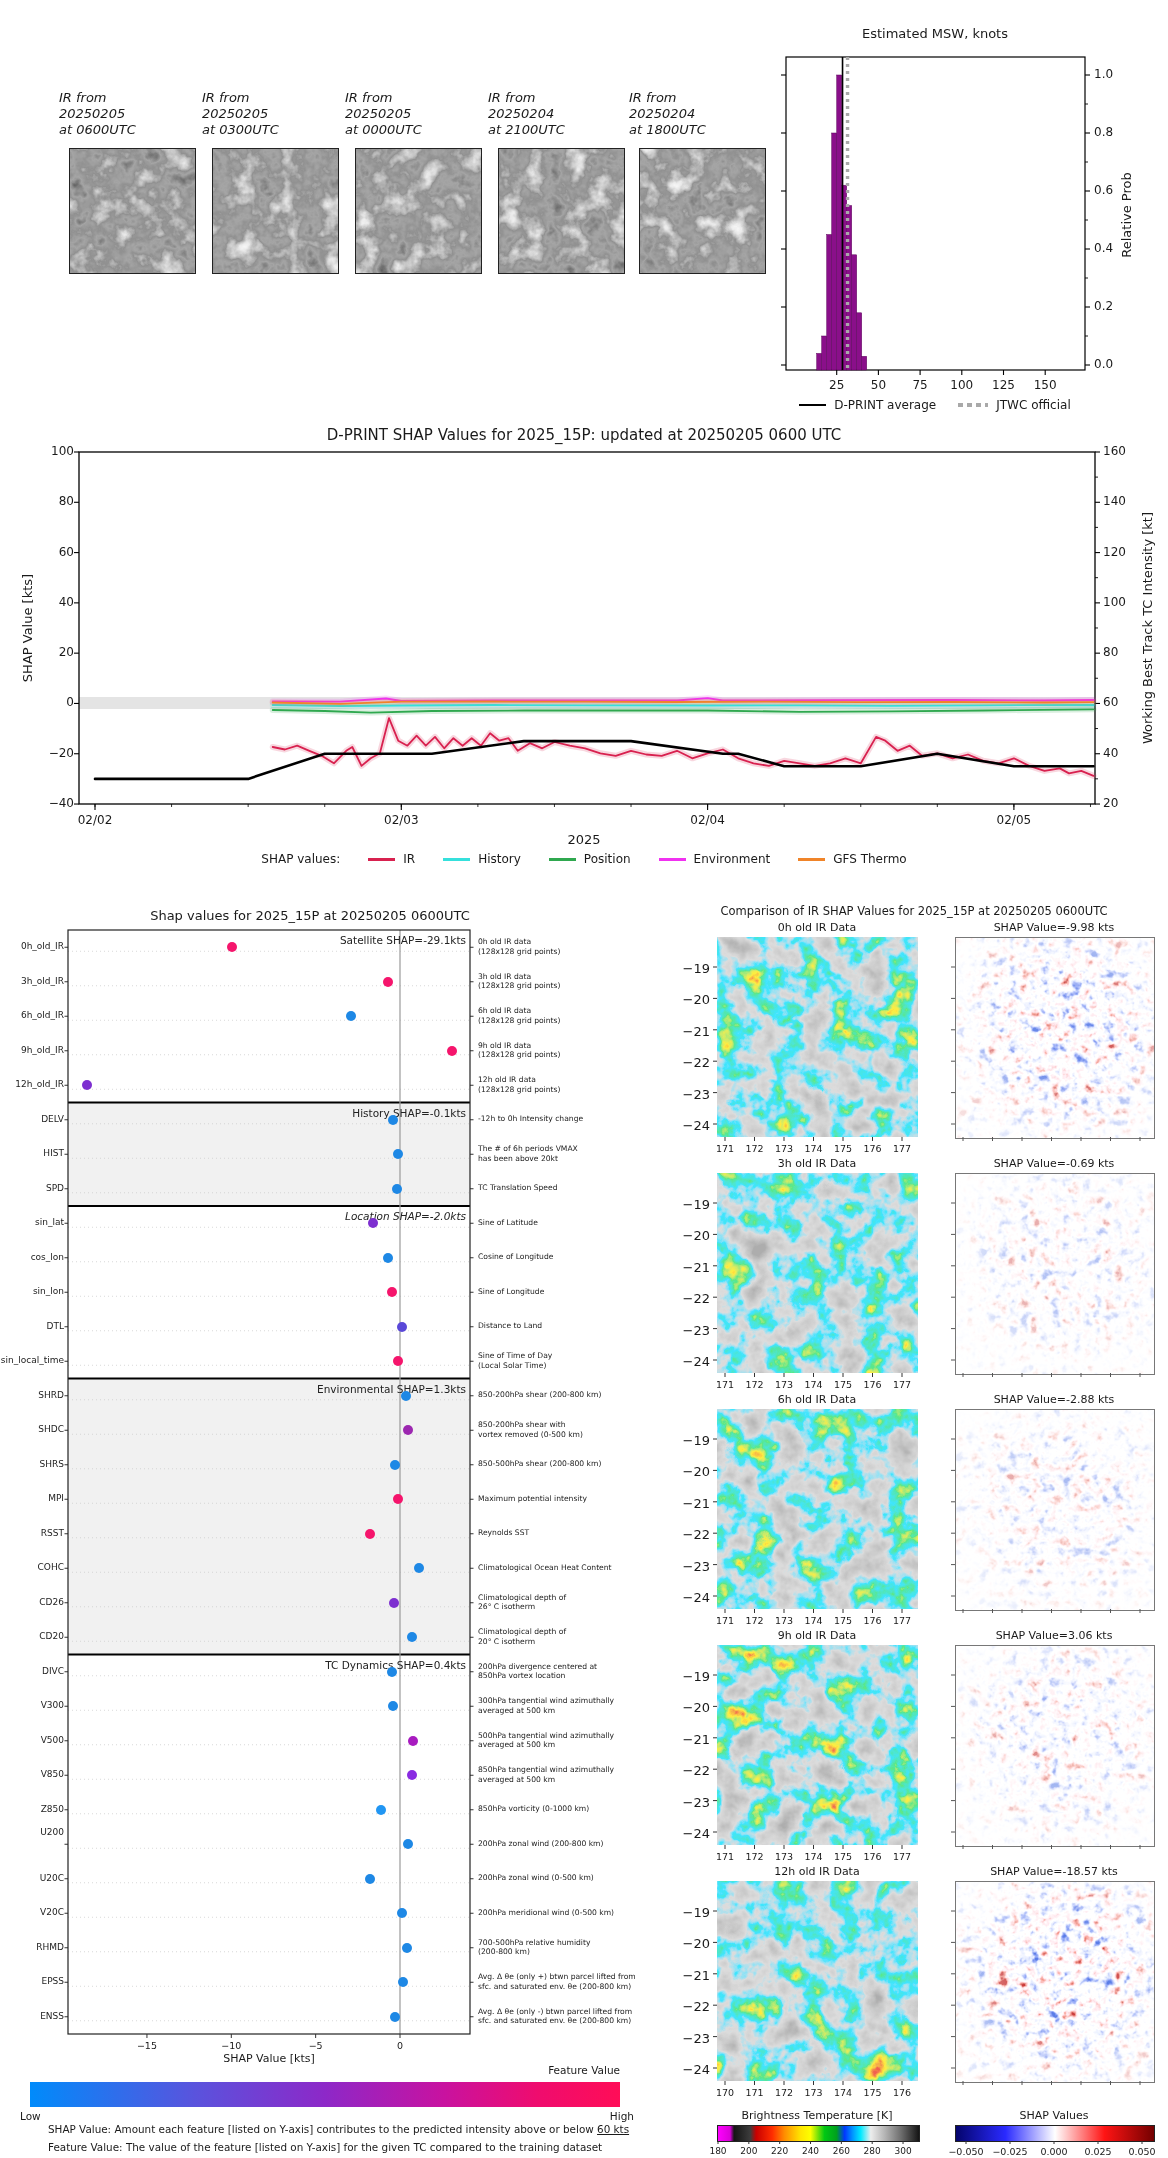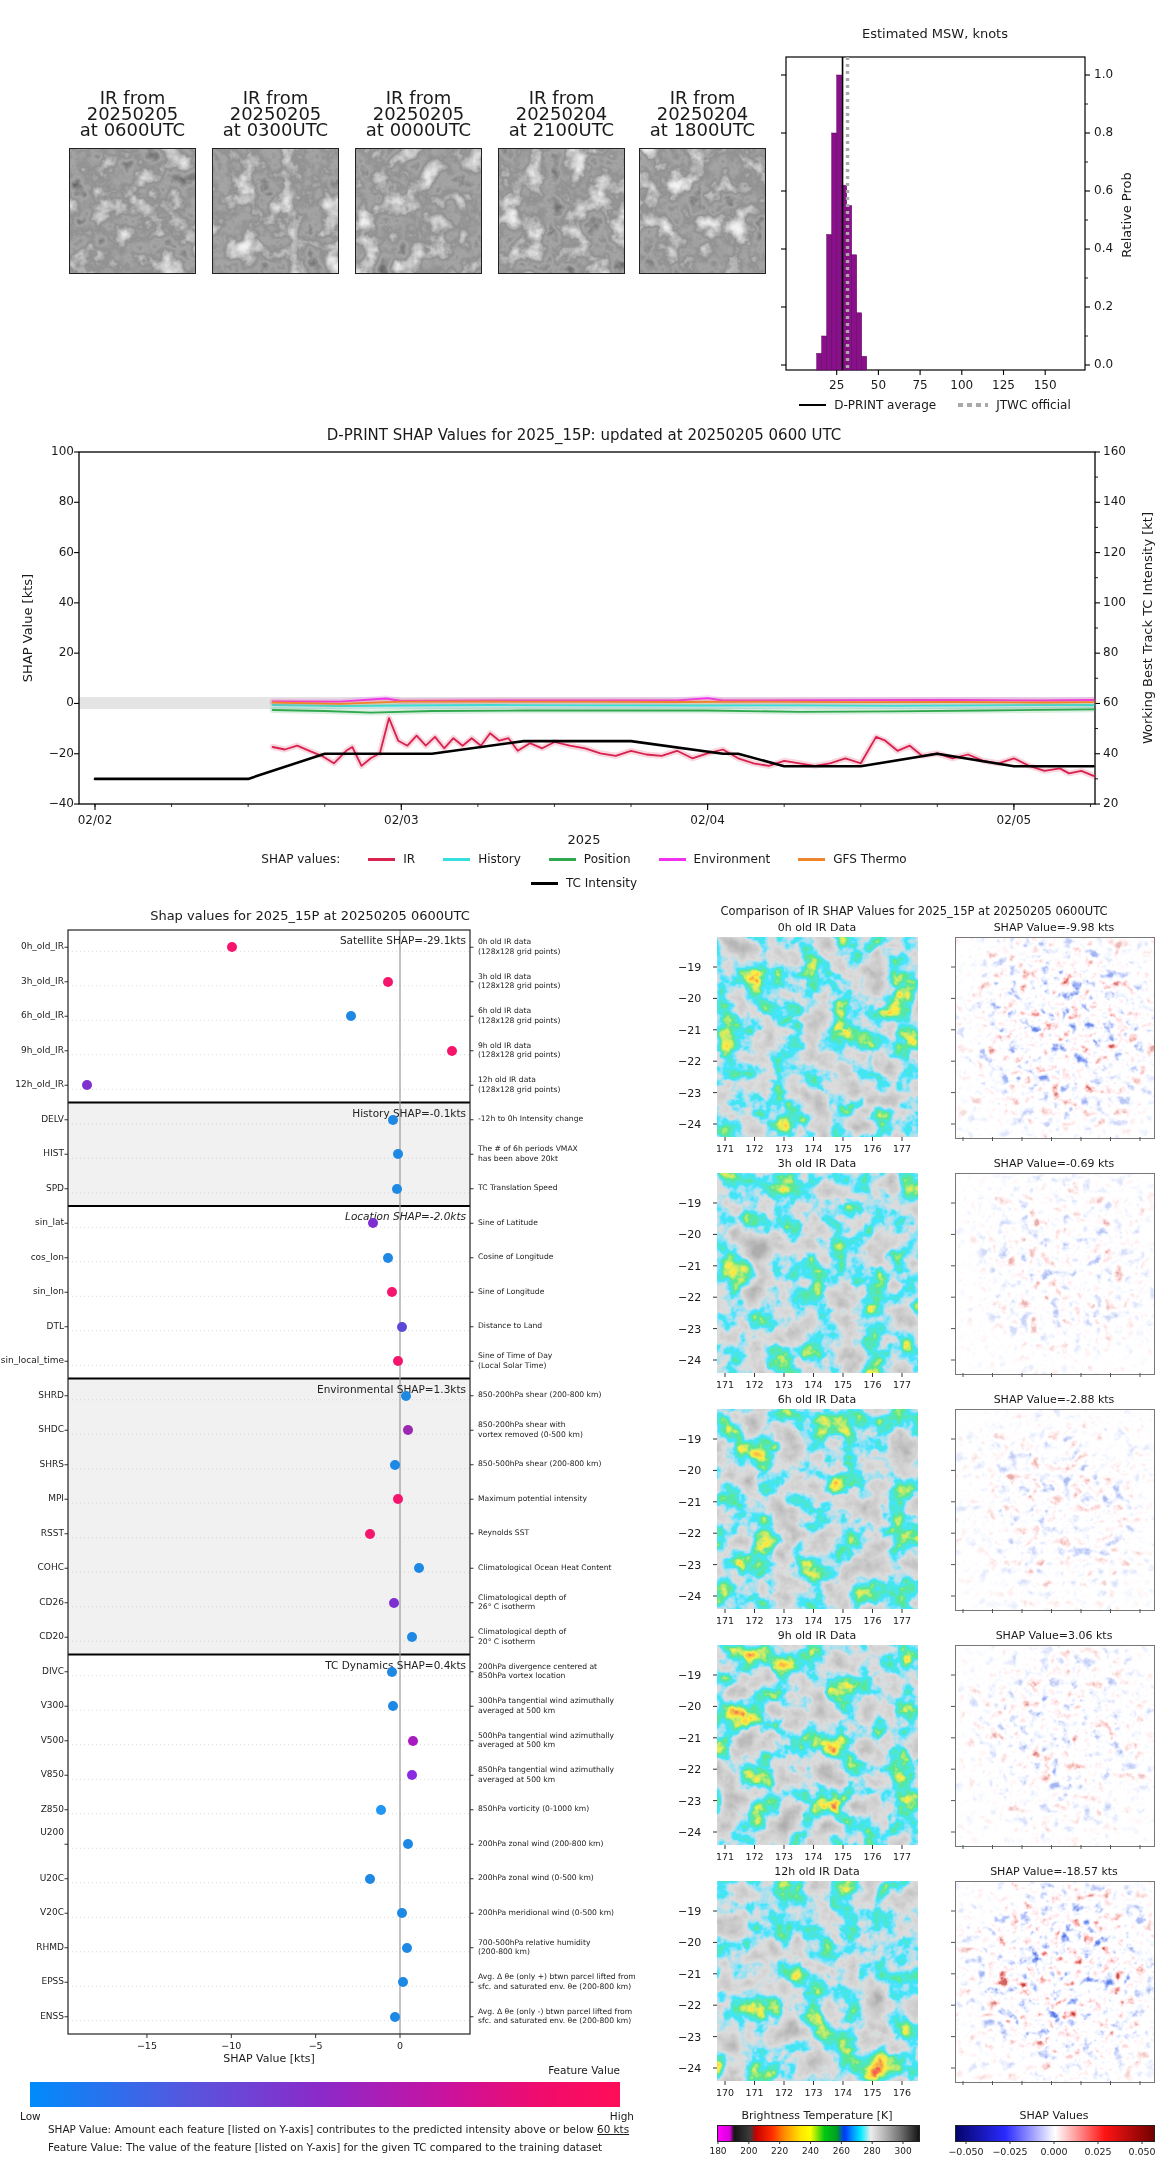--- a/index.html
+++ b/index.html
@@ -17,39 +17,39 @@
   .cb-bar{position:absolute;left:30px;top:2082px;width:590px;height:25px;z-index:1;
     background:linear-gradient(90deg,#008bfb 0%,#5a53dd 28%,#8d28c8 50%,#c812a0 70%,#ef0c6e 86%,#ff0d57 100%);}
   .cb-low{left:20px;top:2110px;font-size:10.5px;}
   .cb-high{left:574px;top:2110px;width:60px;text-align:right;font-size:10.5px;}
   .fn{left:48px;font-size:10.4px;}
   .ul{text-decoration:underline;}
   .cmp-title{left:660px;top:904px;width:508px;text-align:center;font-size:11.5px;}
   .tick-label{position:absolute;font-size:12px;z-index:3;color:#1a1a1a;}
   .center{text-align:center;}
   .right{text-align:right;}
-  .thumb-label{position:absolute;font-size:18px;text-align:center;line-height:16px;z-index:3;}
+  .thumb-label{position:absolute;font-size:13px;line-height:16px;z-index:3;font-style:italic;}
   .img-box{position:absolute;overflow:hidden;z-index:1;}
   .thumb{border:1px solid #222;}
   .shap-box{background:#fff;border:1px solid #777;}
   .vig{position:absolute;inset:0;background:radial-gradient(circle at 55% 45%,rgba(255,255,255,0) 28%,rgba(255,255,255,.72) 72%,rgba(255,255,255,.92) 100%);}
   .legend-row{position:absolute;left:0;width:1168px;display:flex;justify-content:center;gap:28px;align-items:center;font-size:12px;z-index:3;}
   .leg-item{display:flex;align-items:center;gap:8px;}
   .leg-swatch{width:27px;height:3px;display:inline-block;}
   .hist-legend{position:absolute;left:755px;top:398px;width:360px;display:flex;justify-content:center;gap:22px;align-items:center;font-size:12px;z-index:3;}
   .sw-line{width:27px;height:2px;background:#000;}
   .sw-dash{width:30px;height:4px;background:repeating-linear-gradient(90deg,#a9a9a9 0 5px,rgba(0,0,0,0) 5px 9px);}
   .dp-shade{position:absolute;left:68px;width:402px;background:#f1f1f1;z-index:0;}
   .dp-label{position:absolute;font-size:9px;width:64px;text-align:right;color:#222;z-index:3;}
   .dp-sec{position:absolute;font-size:10.5px;width:290px;text-align:right;color:#222;z-index:3;}
   .dp-desc{position:absolute;font-size:7.6px;line-height:9.5px;color:#222;z-index:3;white-space:nowrap;}
   .dp-dot{position:absolute;width:10px;height:10px;border-radius:50%;z-index:3;}
   .dp-xtick{position:absolute;font-size:9.5px;width:40px;text-align:center;z-index:3;}
   .cmp-sub{position:absolute;font-size:11px;width:300px;text-align:center;z-index:3;}
-  .cmp-ytick{position:absolute;font-size:11px;width:32px;text-align:left;z-index:3;}
+  .cmp-ytick{position:absolute;font-size:13px;width:32px;text-align:right;z-index:3;}
   .cmp-xtick{position:absolute;font-size:9.5px;width:30px;text-align:center;z-index:3;}
   .bt-bar{position:absolute;left:717px;top:2125px;width:201px;height:15px;border:1px solid #222;z-index:1;
     background:linear-gradient(90deg,#ff00ff 0%,#d900d9 6%,#141414 8%,#3c3c3c 16%,#c80000 19%,#ff2d00 27%,#ff8c00 33%,#ffe400 41%,#fdff00 46%,#00c813 53%,#00a01e 59%,#0037ff 63%,#0096ff 67%,#00e9ff 71%,#ededed 76%,#b4b4b4 83%,#6e6e6e 91%,#141414 100%);}
   .shapcb-bar{position:absolute;left:955px;top:2125px;width:198px;height:15px;border:1px solid #222;z-index:1;
     background:linear-gradient(90deg,#04046c 0%,#2a2aff 25%,#ffffff 50%,#ff1414 75%,#730000 100%);}
   .cbt{position:absolute;font-size:9px;width:44px;text-align:center;z-index:3;}
   #vec{position:absolute;left:0;top:0;z-index:2;pointer-events:none;}
 </style>
 </head>
 <body>
@@ -430,26 +430,20 @@
       </span>
       <span class="leg-item">
         <span class="leg-swatch" style="background: rgb(240, 49, 240);"></span>
         <span>Environment</span>
       </span>
       <span class="leg-item">
         <span class="leg-swatch" style="background: rgb(240, 132, 41);"></span>
         <span>GFS Thermo</span>
       </span>
     </div>
-  <div class="legend-row" id="ts-legend2" style="top:876px;">
-      <span class="leg-item">
-        <span class="leg-swatch" style="background: rgb(0, 0, 0);"></span>
-        <span>TC Intensity</span>
-      </span>
-    </div>
 
   <div class="t sp-title">Shap values for 2025_15P at 20250205 0600UTC</div>
   <div class="t sp-xlabel">SHAP Value [kts]</div>
   <div class="t cb-label">Feature Value</div>
   <div class="cb-bar"></div>
   <div class="t cb-low">Low</div>
   <div class="t cb-high">High</div>
   <div class="t fn" style="top:2123px;"><span>SHAP Value: Amount each feature [listed on Y-axis] contributes to the predicted intensity above or below </span><span class="ul">60 kts</span></div>
   <div class="t fn" style="top:2141px;">Feature Value: The value of the feature [listed on Y-axis] for the given TC compared to the training dataset</div>
 

